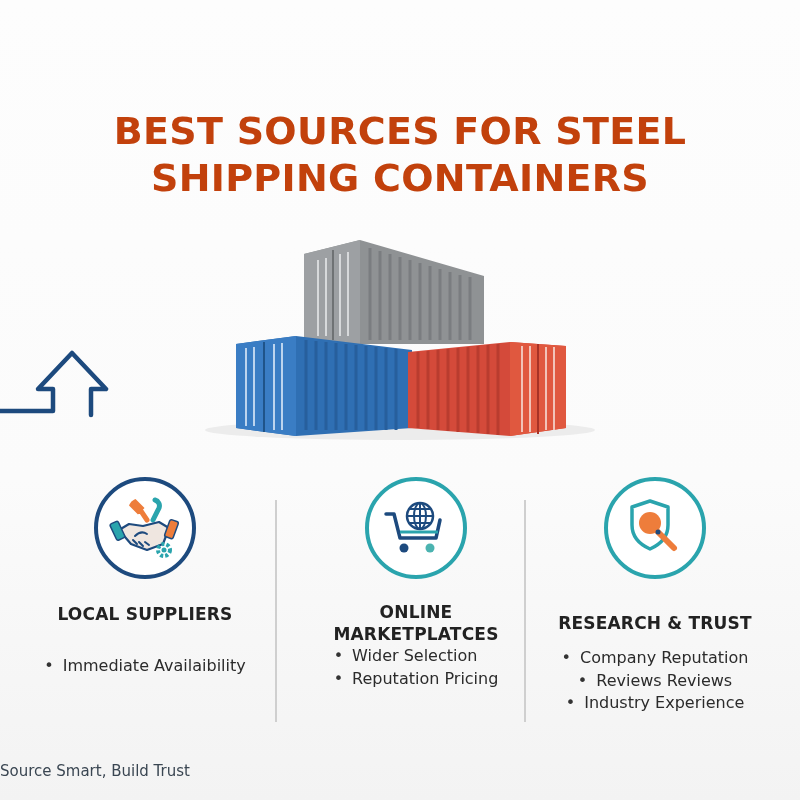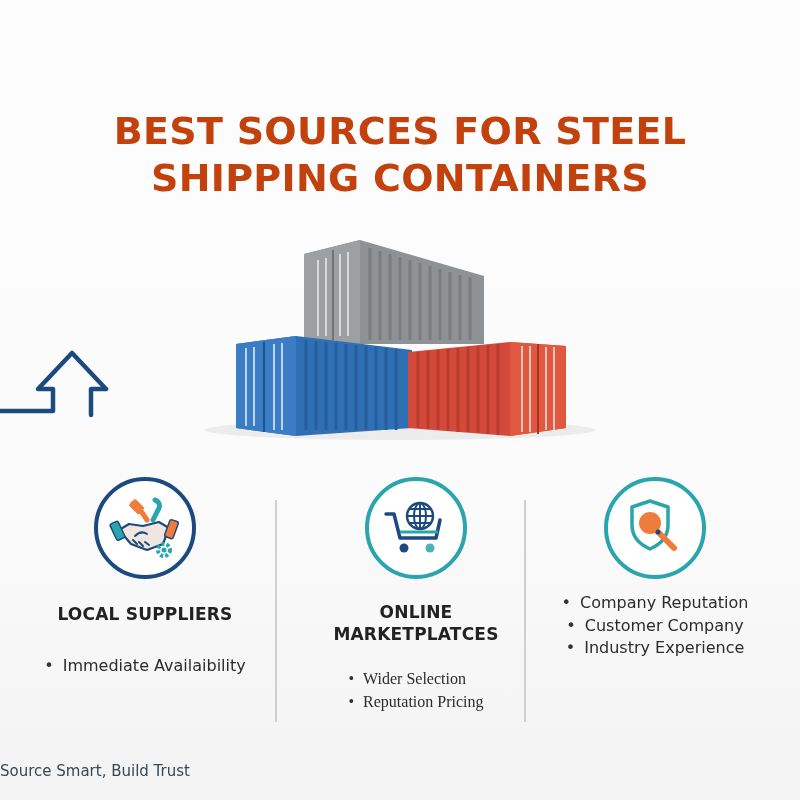--- a/index.html
+++ b/index.html
@@ -156,37 +156,38 @@
       <path d="M4 20 H12 L18 44 H54 L58 26" fill="none" stroke="#1d4a7e" stroke-width="3.5" stroke-linejoin="round" stroke-linecap="round"></path>
       <line x1="18" y1="38" x2="56" y2="38" stroke="#2aa4ad" stroke-width="3"></line>
       <circle cx="22" cy="54" r="4.5" fill="#1d4a7e"></circle>
       <circle cx="48" cy="54" r="4.5" fill="#4bb3b0"></circle>
     </svg>
   </div>
   <h2 style="margin-top:22px;">
     <div>ONLINE</div>
     <div>MARKETPLATCES</div>
   </h2>
-  <ul style="margin-top:23px;font-family:Liberation Serif, serif;">
+  <ul style="margin-top:0;">
     <li>Wider Selection</li>
     <li>Reputation Pricing</li>
   </ul>
 </div>
 
 <div class="divider" style="left:524px;"></div>
 
 <div class="col" style="left:535px;">
   <div class="icon-ring">
     <svg width="66" height="66" viewBox="0 0 66 66">
       <path d="M28 6 L46 12 V30 Q46 46 28 54 Q10 46 10 30 V12 Z" fill="#fff" stroke="#2aa4ad" stroke-width="3.5" stroke-linejoin="round"></path>
       <circle cx="28" cy="28" r="11" fill="#ee7d3b"></circle>
       <line x1="36" y1="37" x2="52" y2="53" stroke="#ee7d3b" stroke-width="6" stroke-linecap="round"></line>
       <circle cx="36" cy="37" r="2.5" fill="#1d4a7e"></circle>
     </svg>
   </div>
+  <h2 style="margin-top:33px;">RESEARCH &amp; TRUST</h2>
   <ul style="margin-top:13px;text-align:center;">
     <li>Company Reputation</li>
-    <li>Customer Company</li>
+    <li>Reviews Reviews</li>
     <li>Industry Experience</li>
   </ul>
 </div>
 
 <div class="footer">Source Smart, Build Trust</div>
 
 </body></html>

